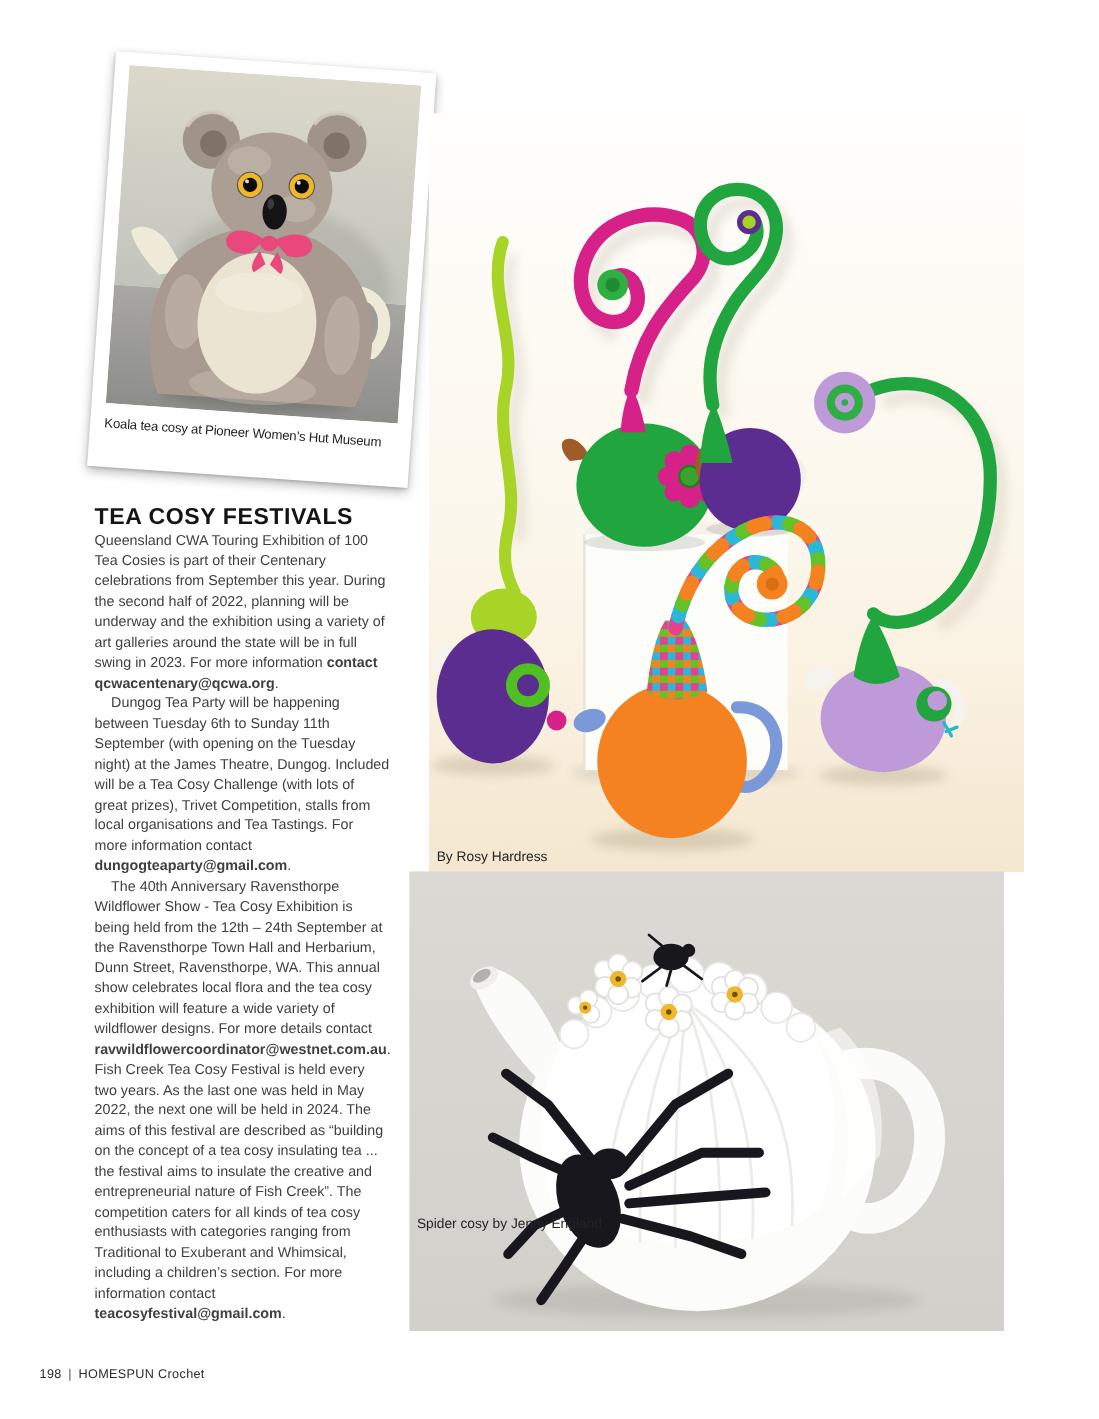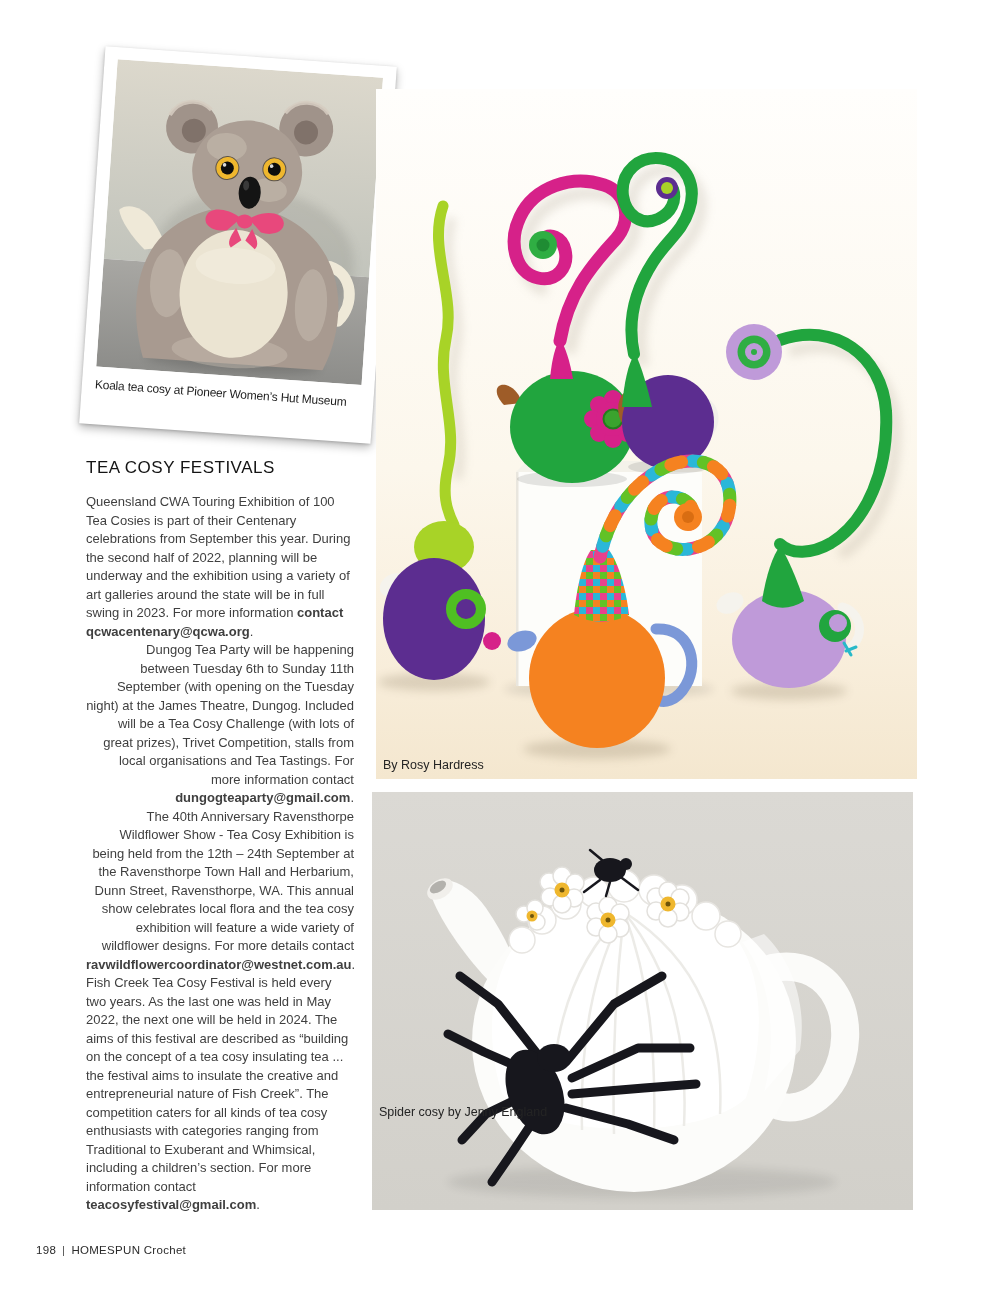--- a/index.html
+++ b/index.html
@@ -32,23 +32,23 @@
 
   
   .polaroid{position:absolute;left:92px;top:56px;width:292px;height:378px;background:#fff;
     transform:rotate(4deg);box-shadow:0 4px 10px rgba(0,0,0,.28),0 1px 3px rgba(0,0,0,.18);
     padding:12px 13px 0;box-sizing:border-box;}
   .polaroid svg{display:block;width:266px;height:308px;}
   .polaroid-caption{padding-top:11px;font-size:12px;letter-spacing:-0.2px;color:#1d1d1d;white-space:nowrap;}
 
   
   .article{position:absolute;left:86px;top:458px;width:268px;color:var(--body_text);}
-  .article h2{margin:0 0 15px;font-size:17px;font-weight:normal;letter-spacing:.5px;color:var(--heading_text);}
+  .article h2{margin:0 0 0;font-size:21px;font-weight:bold;letter-spacing:.5px;color:var(--heading_text);}
   .article p{margin:0;font-size:13px;line-height:18.5px;}
-  .article p.indent{text-indent:15px;text-align:right;}
+  .article p.indent{text-indent:15px;}
   .article .bold{font-weight:bold;}
 
   
   .photo{position:absolute;}
   .photo svg{display:block;position:absolute;inset:0;}
   .photo-cosies{left:372px;top:85px;width:541px;height:690px;}
   .photo-spider{left:372px;top:792px;width:541px;height:336px;}
   .photo-caption{position:absolute;left:7px;font-size:12.5px;color:#242424;z-index:2;}
   .photo-cosies .photo-caption{bottom:7px;}
   .photo-spider .photo-caption{bottom:9px;}
@@ -123,21 +123,21 @@
   </div>
 
   <div class="article">
     <h2>TEA COSY FESTIVALS</h2>
     <p><span>Queensland CWA Touring Exhibition of 100 Tea Cosies is part of their Centenary celebrations from September this year. During the second half of 2022, planning will be underway and the exhibition using a variety of art galleries around the state will be in full swing in 2023. For more information </span><span class="bold">contact qcwacentenary@qcwa.org</span><span>.</span></p>
     <p class="indent"><span>Dungog Tea Party will be happening between Tuesday 6th to Sunday 11th September (with opening on the Tuesday night) at the James Theatre, Dungog. Included will be a Tea Cosy Challenge (with lots of great prizes), Trivet Competition, stalls from local organisations and Tea Tastings. For more information contact </span><span class="bold">dungogteaparty@gmail.com</span><span>.</span></p>
     <p class="indent"><span>The 40th Anniversary Ravensthorpe Wildflower Show - Tea Cosy Exhibition is being held from the 12th – 24th September at the Ravensthorpe Town Hall and Herbarium, Dunn Street, Ravensthorpe, WA. This annual show celebrates local flora and the tea cosy exhibition will feature a wide variety of wildflower designs. For more details contact </span><span class="bold">ravwildflowercoordinator@westnet.com.au</span><span>.</span></p>
     <p><span>Fish Creek Tea Cosy Festival is held every two years. As the last one was held in May 2022, the next one will be held in 2024. The aims of this festival are described as “building on the concept of a tea cosy insulating tea ... the festival aims to insulate the creative and entrepreneurial nature of Fish Creek”. The competition caters for all kinds of tea cosy enthusiasts with categories ranging from Traditional to Exuberant and Whimsical, including a children’s section. For more information contact </span><span class="bold">teacosyfestival@gmail.com</span><span>.</span></p>
   </div>
 
-  <figure class="photo photo-cosies" style="margin:4px">
+  <figure class="photo photo-cosies" style="margin:18px">
     <svg viewBox="0 0 541 690" aria-hidden="true">
       <defs>
         <linearGradient id="cbg" x1="0" y1="0" x2="0" y2="1">
           <stop offset="0" stop-color="#fffefc"></stop>
             <stop offset=".55" stop-color="#fcf7ec"></stop>
           <stop offset=".8" stop-color="#f9efdd"></stop>
             <stop offset="1" stop-color="#f4e7cf"></stop>
         </linearGradient>
         <pattern id="confetti" width="14" height="14" patternUnits="userSpaceOnUse">
           <rect class="f-cpink" width="7" height="7"></rect>

